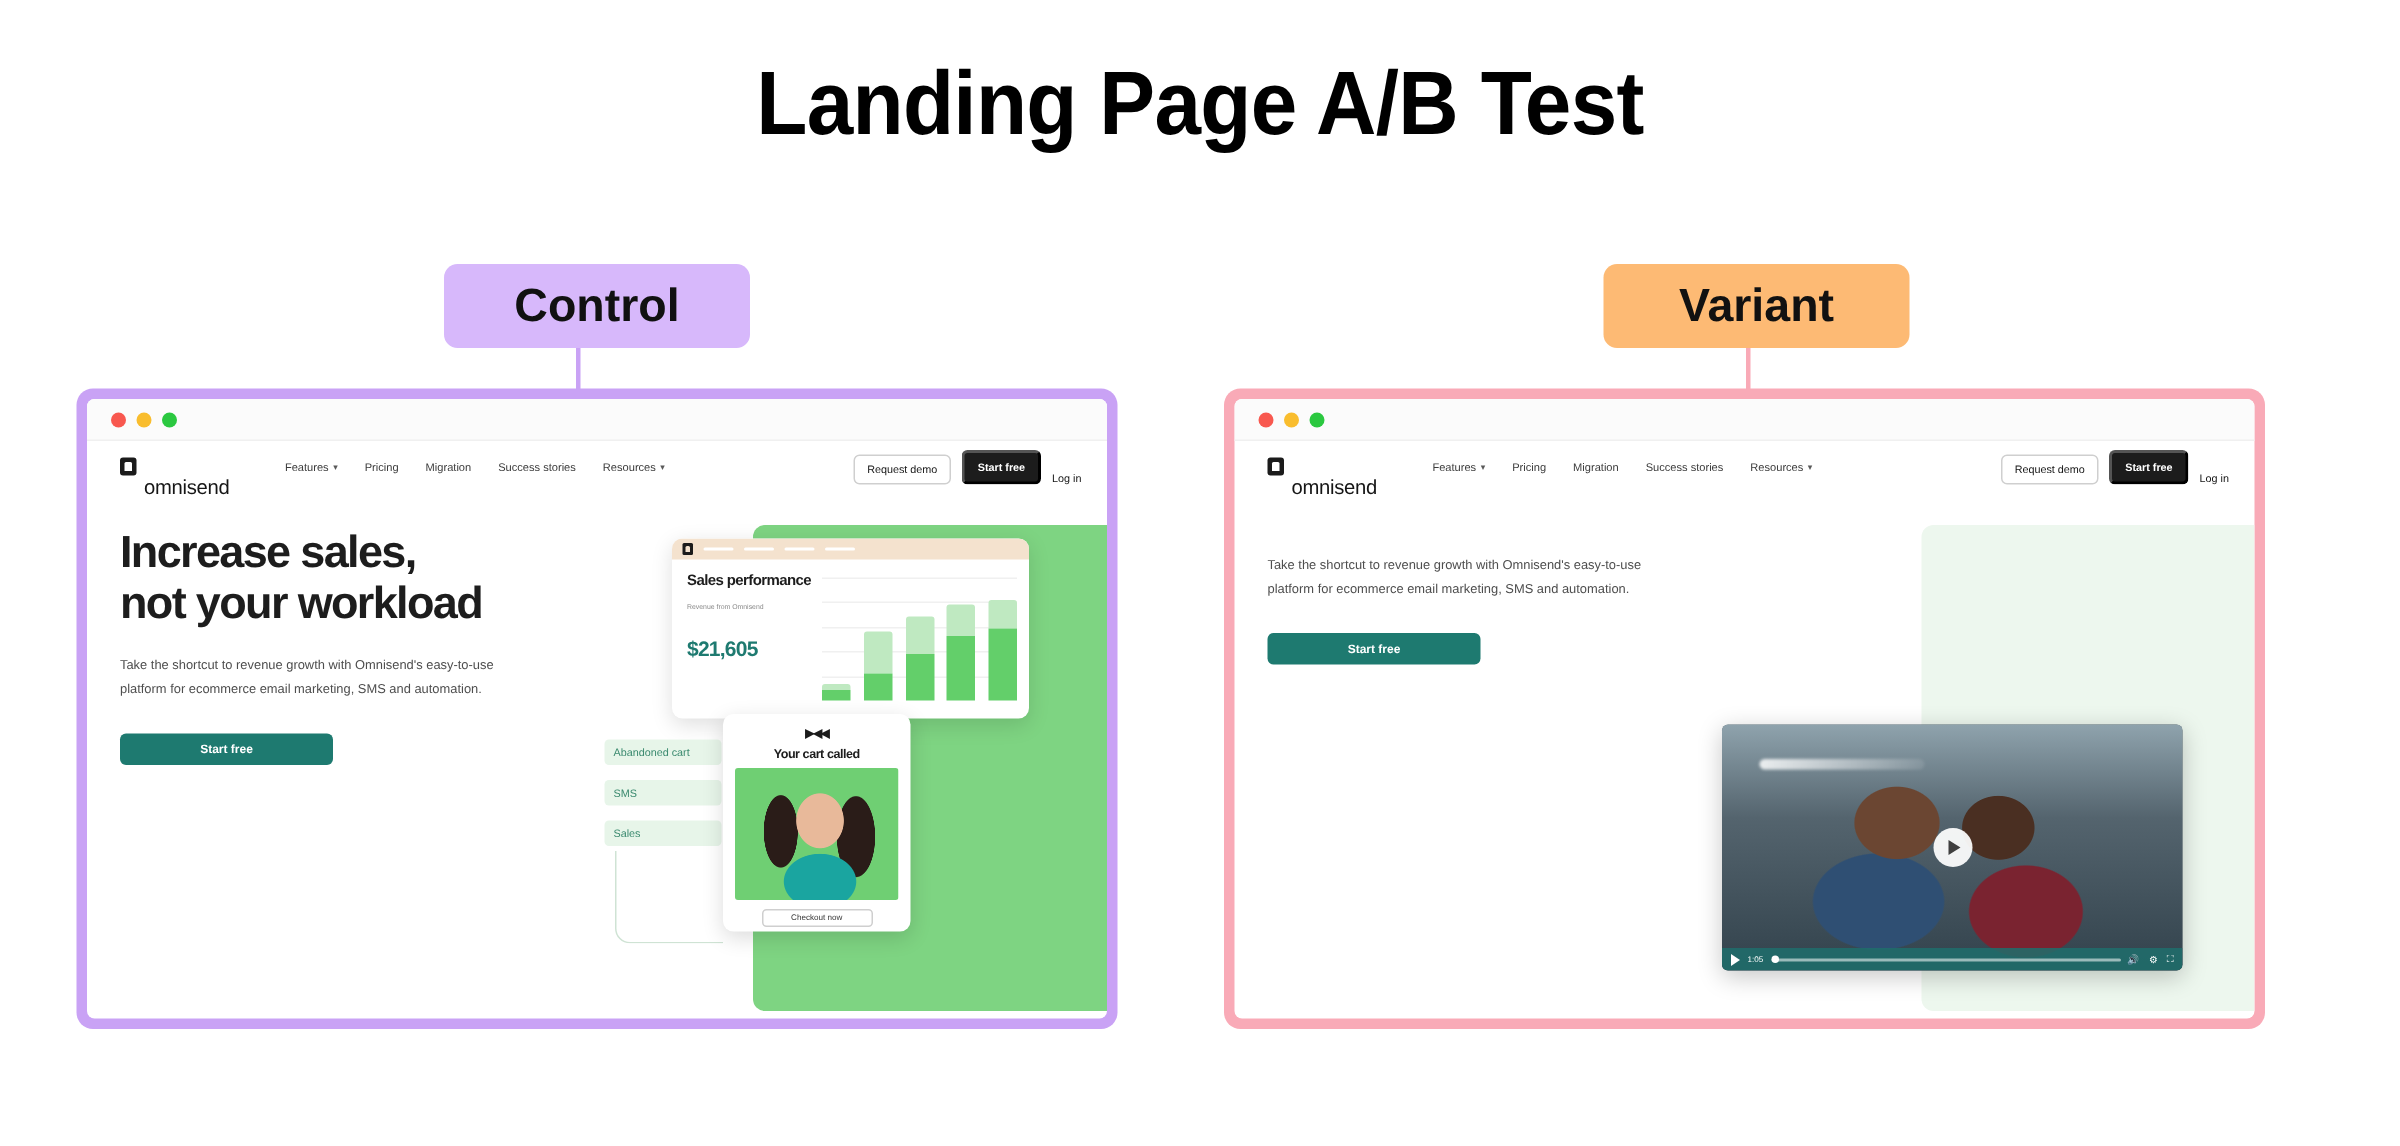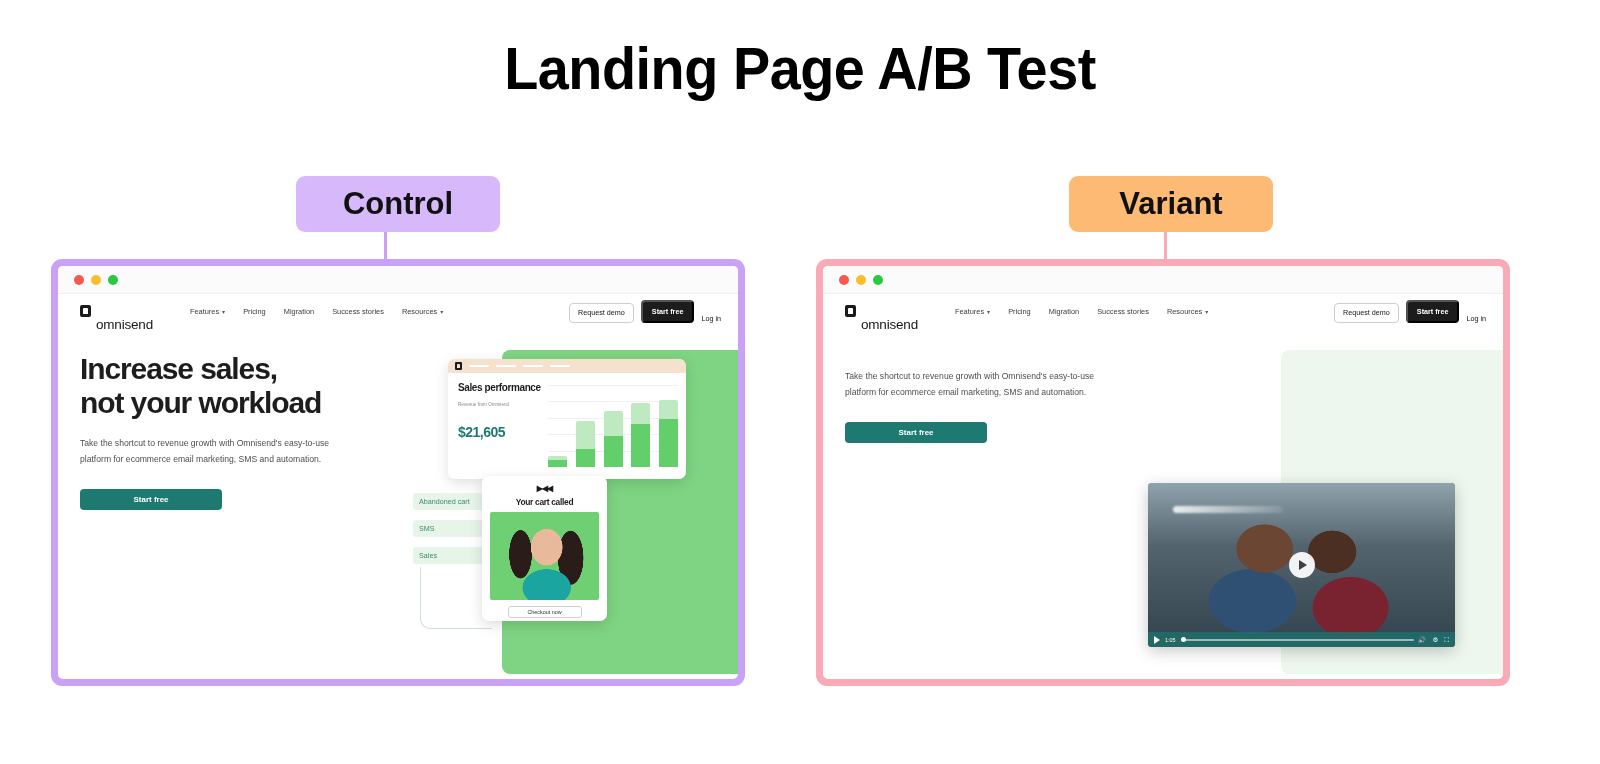--- a/index.html
+++ b/index.html
@@ -138,21 +138,21 @@
   .dash-amount { font-size:14px; font-weight:700; color:#1e7a70; letter-spacing:-0.5px; margin-top:17px;}
   .dash-chart {
     position:absolute; right:8px; top:12px; width:130px; height:82px;
     display:flex; align-items:flex-end; justify-content:space-between; gap:4px;
   }
   .dash-chart .gridline { position:absolute; left:0; right:0; height:1px; background:#f0f0f0;}
   .bar { width:19px; display:flex; flex-direction:column; justify-content:flex-end; position:relative; z-index:1;}
   .bar .top { background:#bfe9c1; border-radius:2px 2px 0 0;}
   .bar .bot { background:#63cf6a; }
 
-  .flow { position:absolute; left: 355px; top: 165px; width: 78px; }
+  .flow { position:absolute; left: 345px; top: 165px; width: 78px; }
   .flow-item {
     background:#e7f5e9; color:#3b8a6f; font-size:7.2px;
     border-radius:3px; padding:4px 6px; margin-bottom:10px; white-space:nowrap;
   }
   .flow-elbow {
     position:absolute; left:7px; top:74px; width:72px; height:62px;
     border-left:1px solid #cfe3d4; border-bottom:1px solid #cfe3d4;
     border-bottom-left-radius:10px;
   }
   .email-card {

